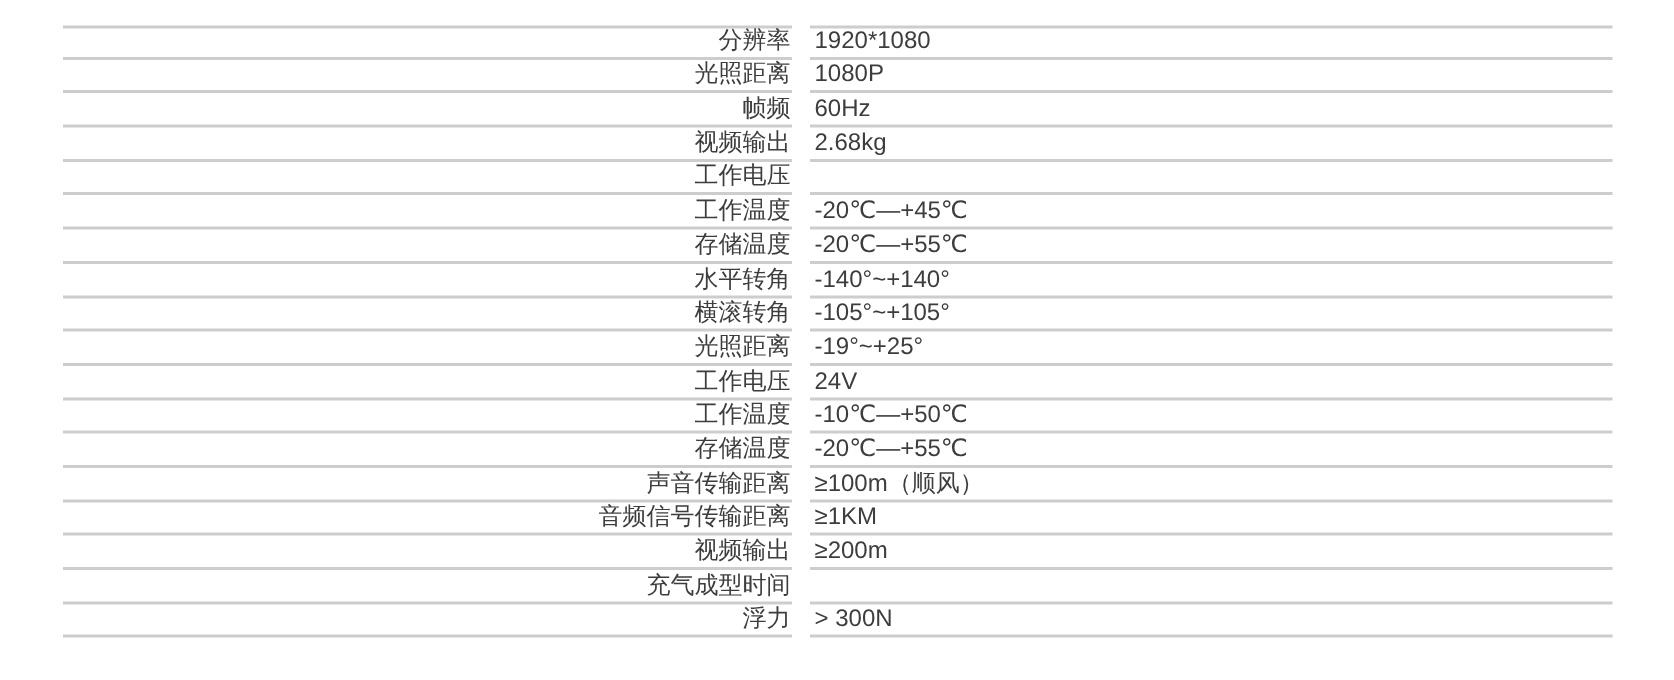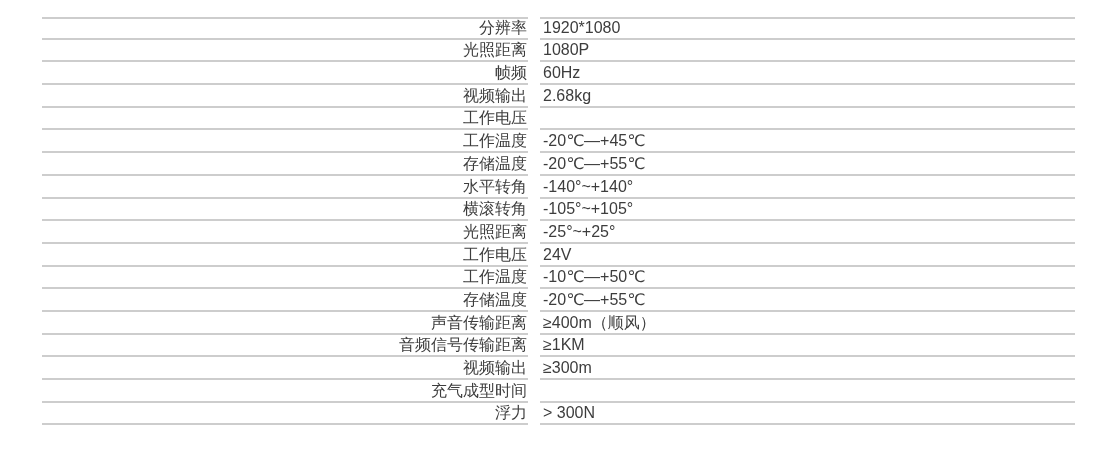--- a/index.html
+++ b/index.html
@@ -121,21 +121,21 @@
   <div class="spec-row">
     <div class="cell label-cell">横滚转角</div>
     <div class="cell gap-cell"></div>
     <div class="cell value-cell">-105°~+105°</div>
     <div class="cell filler-cell"></div>
   </div>
 
   <div class="spec-row">
     <div class="cell label-cell">光照距离</div>
     <div class="cell gap-cell"></div>
-    <div class="cell value-cell">-25°~+25°</div>
+    <div class="cell value-cell">-19°~+25°</div>
     <div class="cell filler-cell"></div>
   </div>
 
   <div class="spec-row">
     <div class="cell label-cell">工作电压</div>
     <div class="cell gap-cell"></div>
     <div class="cell value-cell">24V</div>
     <div class="cell filler-cell"></div>
   </div>
 
@@ -149,35 +149,35 @@
   <div class="spec-row">
     <div class="cell label-cell">存储温度</div>
     <div class="cell gap-cell"></div>
     <div class="cell value-cell">-20℃—+55℃</div>
     <div class="cell filler-cell"></div>
   </div>
 
   <div class="spec-row">
     <div class="cell label-cell">声音传输距离</div>
     <div class="cell gap-cell"></div>
-    <div class="cell value-cell">≥400m（顺风）</div>
+    <div class="cell value-cell">≥100m（顺风）</div>
     <div class="cell filler-cell"></div>
   </div>
 
   <div class="spec-row">
     <div class="cell label-cell">音频信号传输距离</div>
     <div class="cell gap-cell"></div>
     <div class="cell value-cell">≥1KM</div>
     <div class="cell filler-cell"></div>
   </div>
 
   <div class="spec-row">
     <div class="cell label-cell">视频输出</div>
     <div class="cell gap-cell"></div>
-    <div class="cell value-cell">≥300m</div>
+    <div class="cell value-cell">≥200m</div>
     <div class="cell filler-cell"></div>
   </div>
 
   <div class="spec-row">
     <div class="cell label-cell">充气成型时间</div>
     <div class="cell gap-cell"></div>
     <div class="cell filler-cell"></div>
   </div>
 
   <div class="spec-row">

